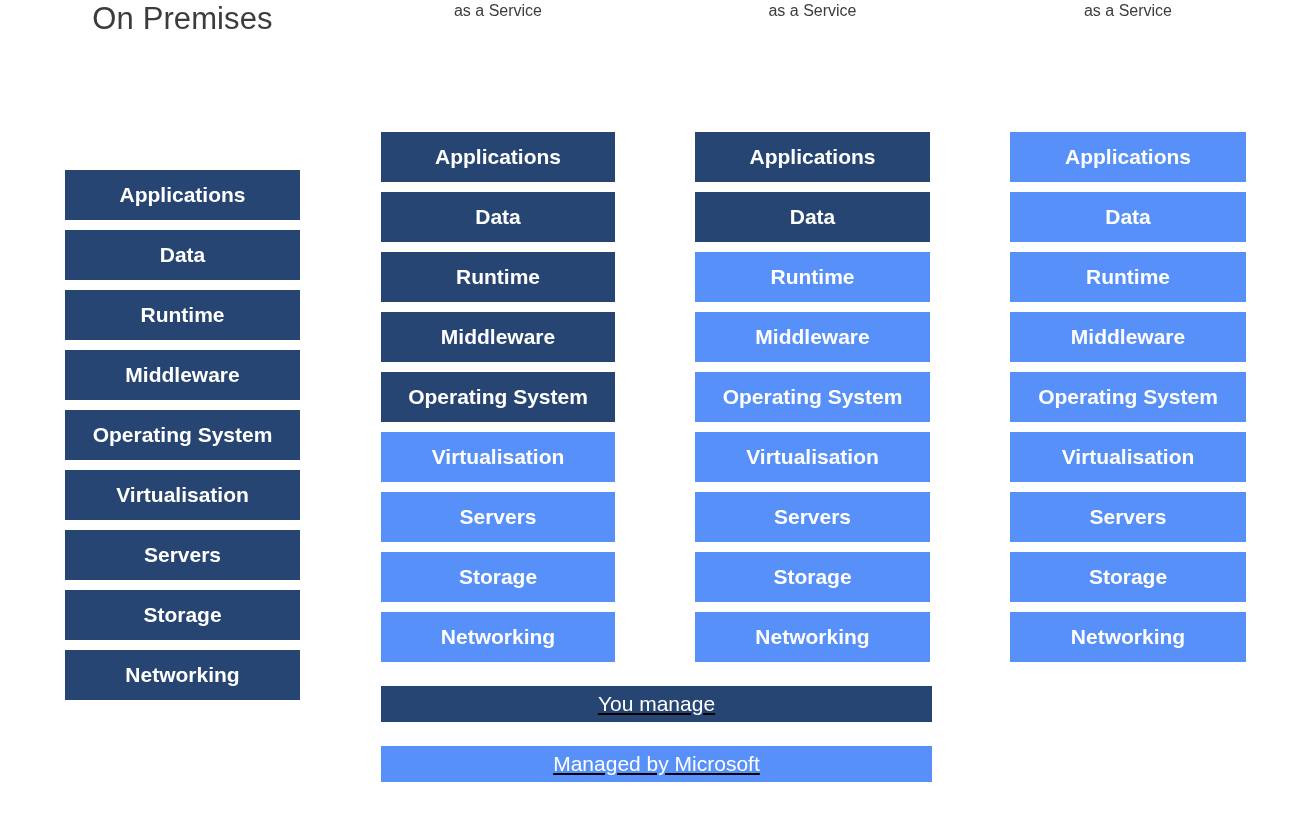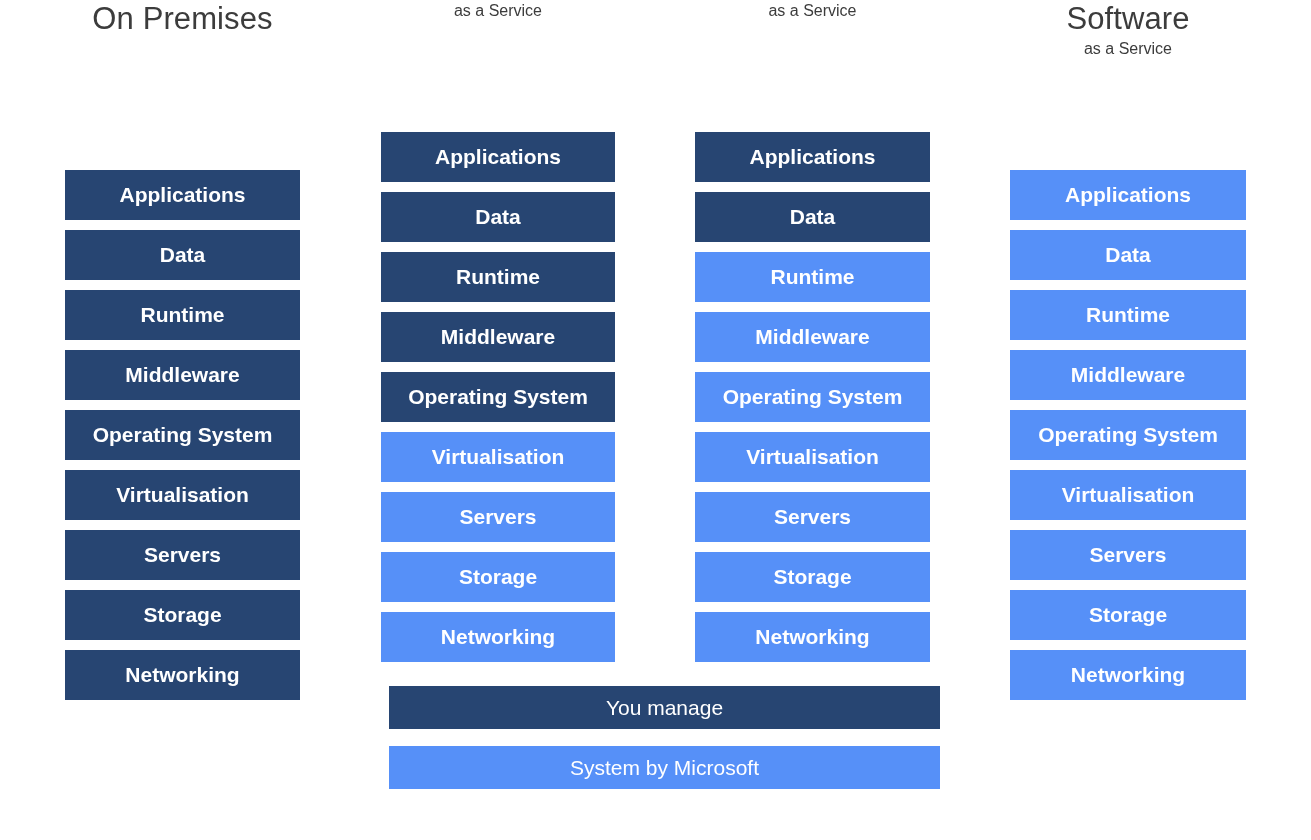--- a/index.html
+++ b/index.html
@@ -92,27 +92,28 @@
   .tone-light { background-color: #5690f8; }
 
   .legend {
     position: absolute;
     left: 381px;
     width: 551px;
   }
 
   .legend-bar {
     position: absolute;
-    left: 8px;
-    width: 100%;
-    height: 43px;
+    left: 0;
+    width: 100%;
+    height: 36px;
     display: flex;
     align-items: center;
     justify-content: center;
     box-sizing: border-box;
+    text-decoration: underline;
   }
 
   .legend-bar .legend-label {
     font-size: 21px;
     font-weight: 400;
     color: #ffffff;
     line-height: 24px;
     white-space: nowrap;
   }
 </style>
@@ -219,21 +220,20 @@
           <div class="layer-box tone-light" style="top: 532px;">
             <span class="layer-label">Storage</span>
           </div>
           <div class="layer-box tone-light" style="top: 592px;">
             <span class="layer-label">Networking</span>
           </div>
         </div>
       </div>
       <div class="column" style="left: 1010px; width: 236px;">
         <div class="col-header">
-          <div class="col-title">Software</div>
           <div class="col-subtitle">as a Service</div>
         </div>
         <div class="layers">
           <div class="layer-box tone-light" style="top: 112px;">
             <span class="layer-label">Applications</span>
           </div>
           <div class="layer-box tone-light" style="top: 172px;">
             <span class="layer-label">Data</span>
           </div>
           <div class="layer-box tone-light" style="top: 232px;">
@@ -258,16 +258,16 @@
             <span class="layer-label">Networking</span>
           </div>
         </div>
       </div>
     </div>
   <div class="legend">
       <div class="legend-bar tone-dark" style="top: 686px;">
         <span class="legend-label">You manage</span>
       </div>
       <div class="legend-bar tone-light" style="top: 746px;">
-        <span class="legend-label">System by Microsoft</span>
+        <span class="legend-label">Managed by Microsoft</span>
       </div>
     </div>
 </div>
 
 </body></html>

